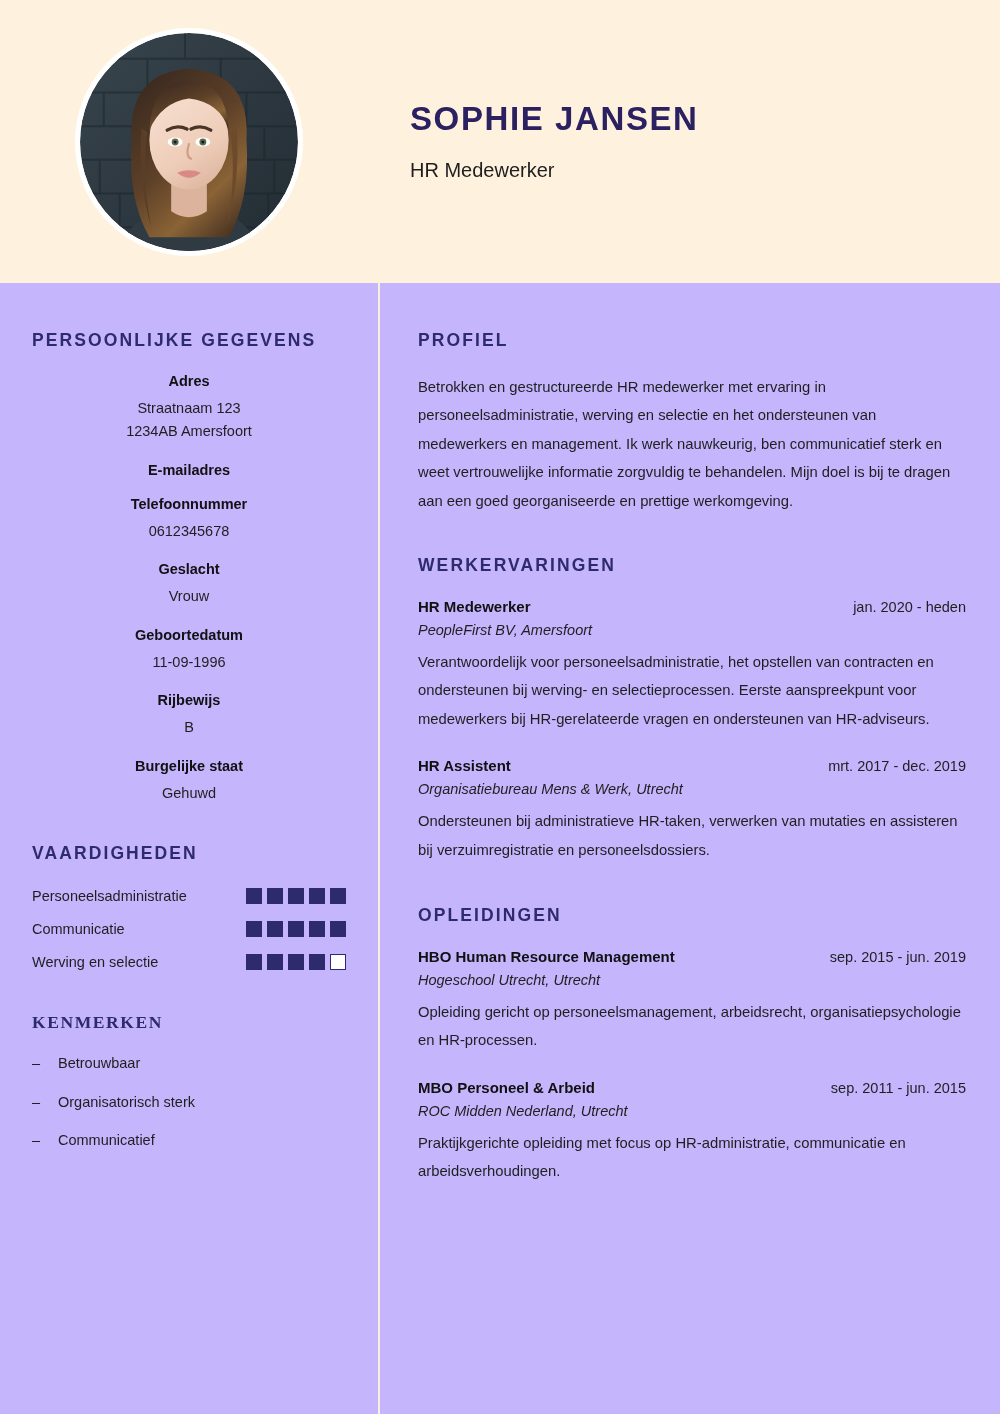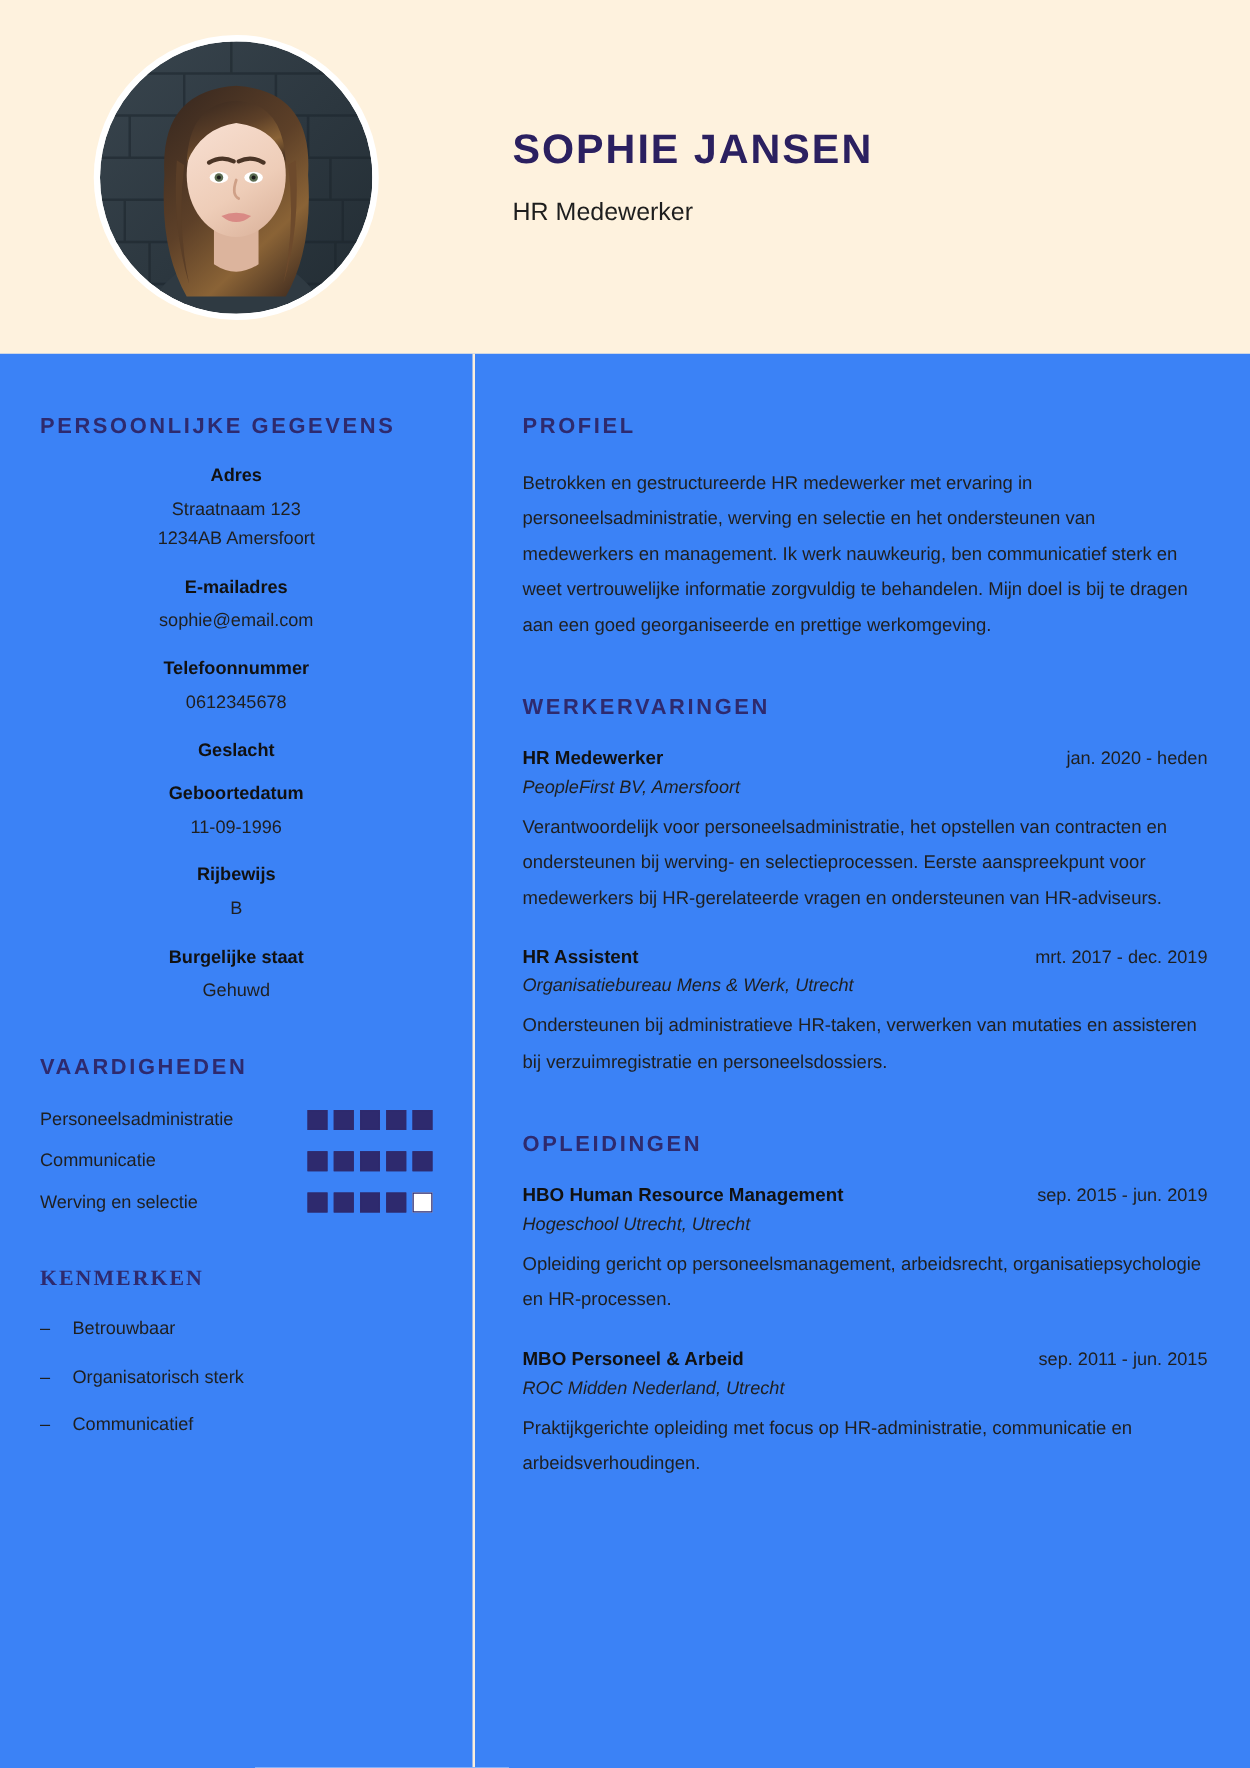--- a/index.html
+++ b/index.html
@@ -3,21 +3,21 @@
 <meta charset="utf-8">
 <style>
   * { margin:0; padding:0; box-sizing:border-box; }
   html, body { width:1000px; height:1414px; }
   body {
     font-family:"Liberation Sans", sans-serif;
     background:#ffffff;
     color:#1a1a1a;
     -webkit-font-smoothing:antialiased;
   }
-  .page { position:relative; width:1000px; height:1414px; background:#3b82f6; overflow:hidden; }
+  .page { position:relative; width:1000px; height:1414px; background:#c4b5fd; overflow:hidden; }
 
   
   .header {
     position:relative;
     height:283px;
     background:#fef2de;
     display:flex;
     align-items:center;
   }
   .photo-wrap {
@@ -248,28 +248,28 @@
 
     <div class="col-left">
       <h2 class="section">PERSOONLIJKE GEGEVENS</h2>
       <div id="pd-list">
           <div class="pd-item">
             <div class="pd-label">Adres</div>
             <div class="pd-value">Straatnaam 123<br>1234AB Amersfoort</div>
           </div>
           <div class="pd-item">
             <div class="pd-label">E-mailadres</div>
-            <div class="pd-value">sophie@email.com</div>
           </div>
           <div class="pd-item">
             <div class="pd-label">Telefoonnummer</div>
             <div class="pd-value">0612345678</div>
           </div>
           <div class="pd-item">
             <div class="pd-label">Geslacht</div>
+            <div class="pd-value">Vrouw</div>
           </div>
           <div class="pd-item">
             <div class="pd-label">Geboortedatum</div>
             <div class="pd-value">11-09-1996</div>
           </div>
           <div class="pd-item">
             <div class="pd-label">Rijbewijs</div>
             <div class="pd-value">B</div>
           </div>
           <div class="pd-item">

